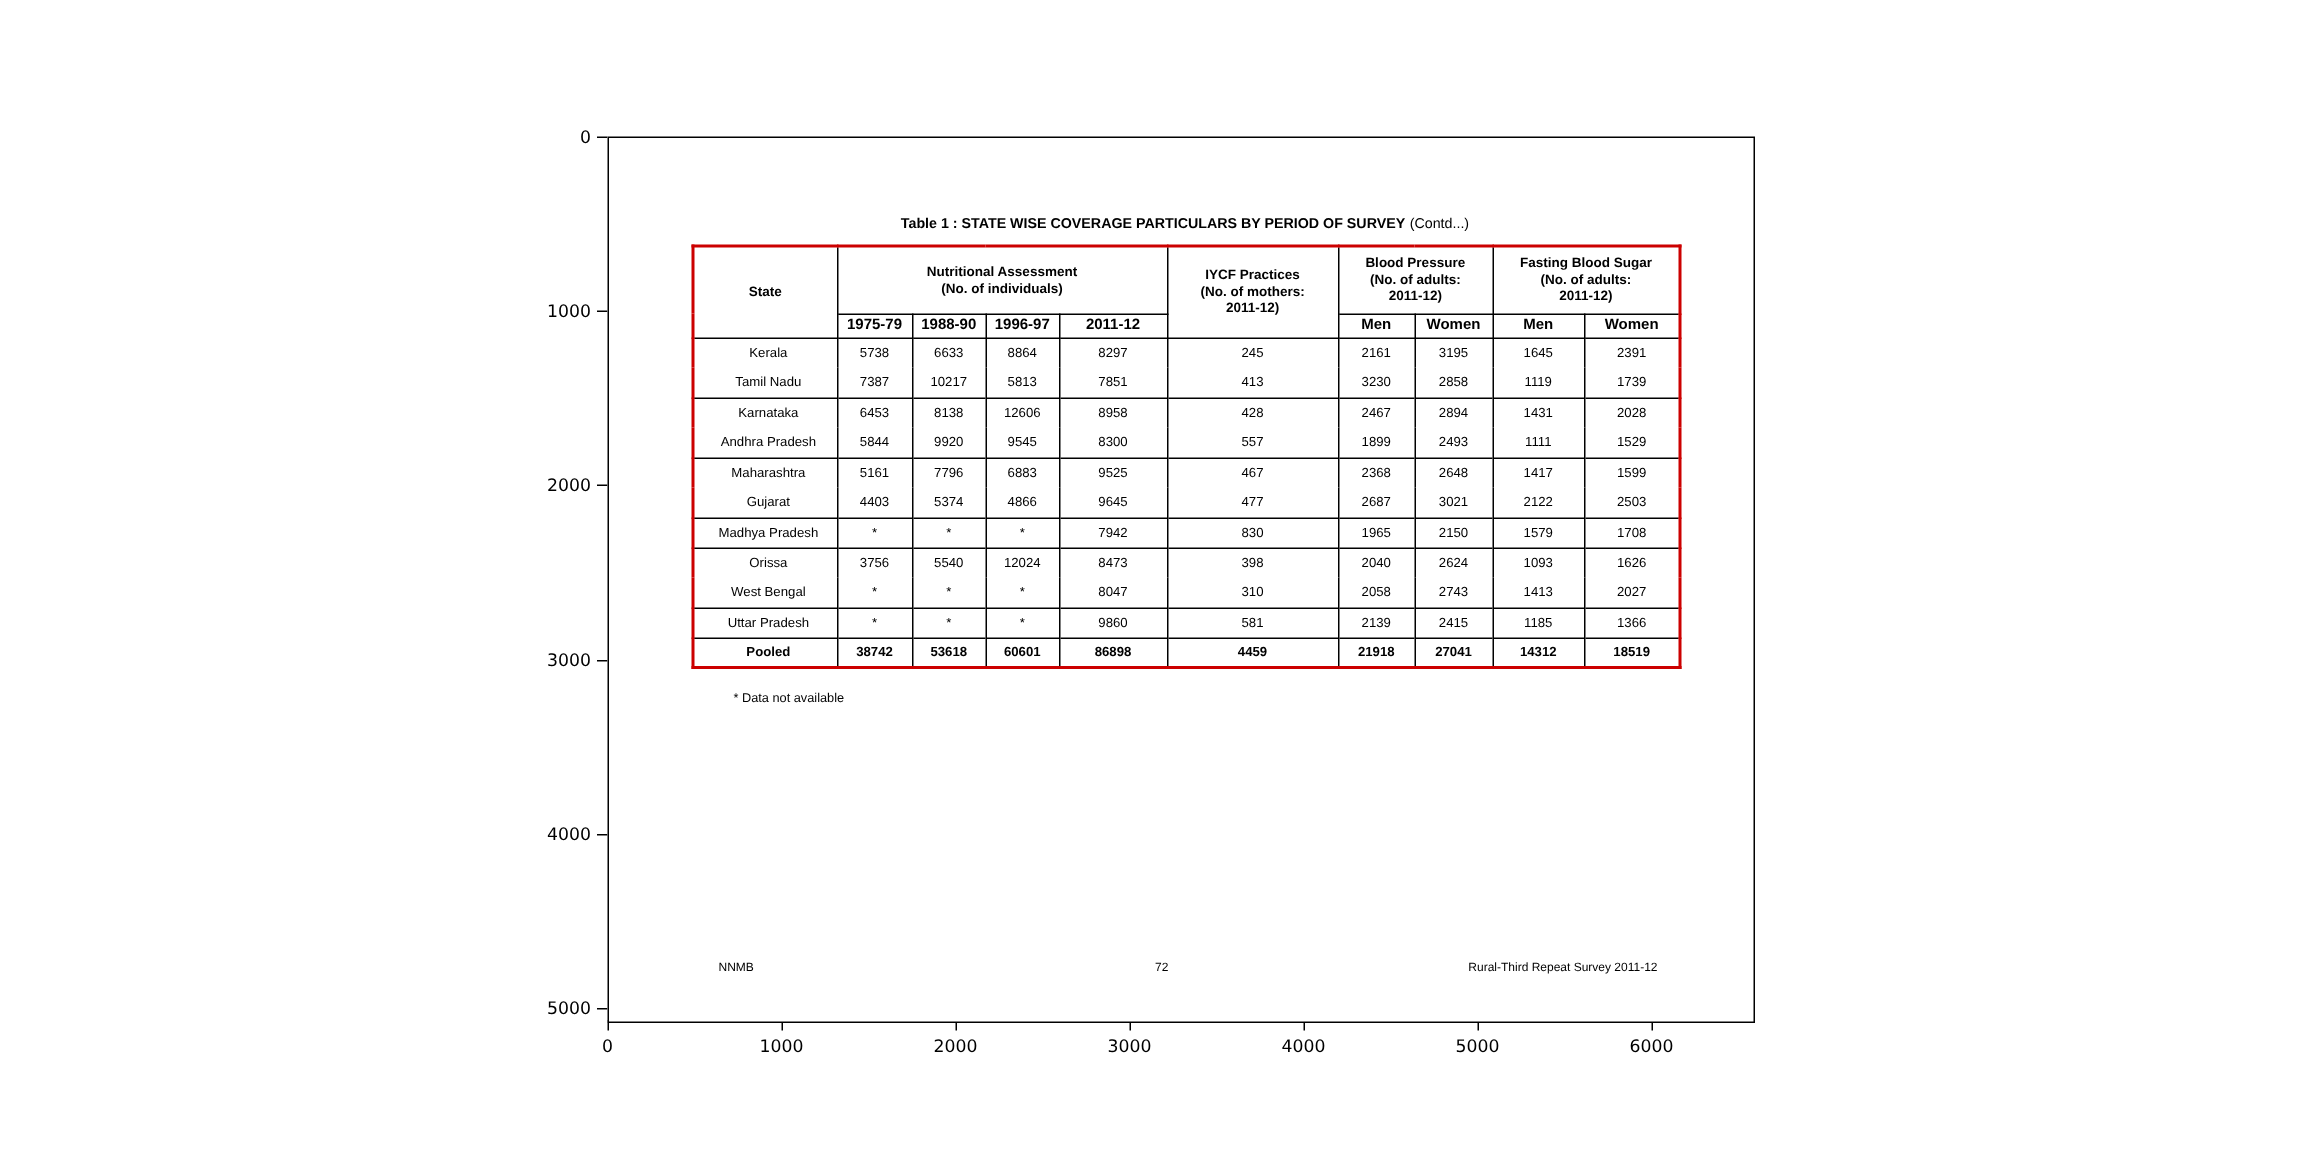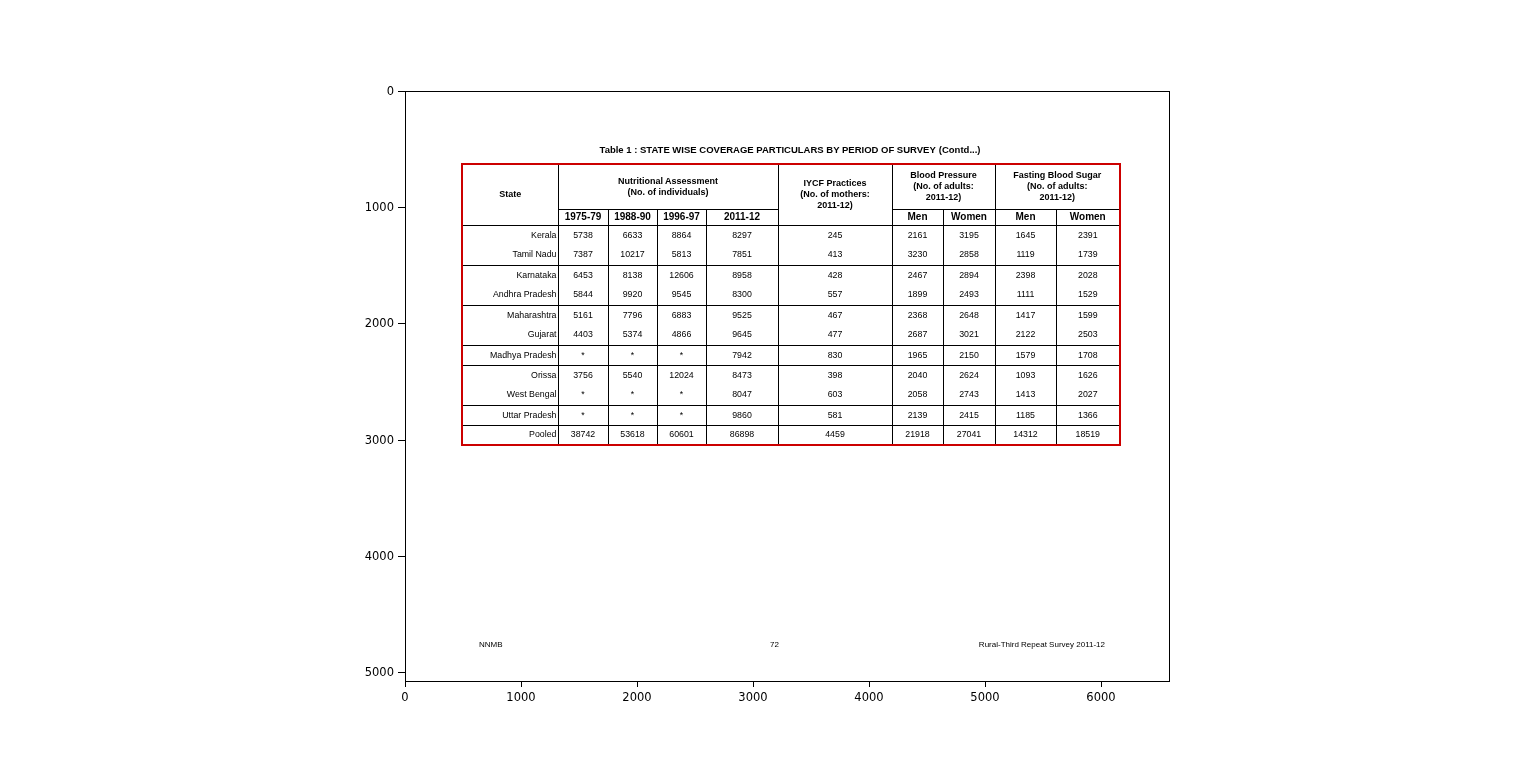--- a/index.html
+++ b/index.html
@@ -6,34 +6,34 @@
   body{width:1536px;height:767px;position:relative;background:#ffffff;overflow:hidden;
        font-family:"Liberation Sans",sans-serif;color:#000}
   
   .axes{position:absolute;left:405px;top:91px;width:763px;height:589px;border:1px solid #000;background:#fff}
   .tickmark{position:absolute;background:#000}
   .ylab{position:absolute;width:50px;text-align:right;font-family:"DejaVu Sans",sans-serif;font-size:11.5px;line-height:14px}
   .xlab{position:absolute;width:70px;text-align:center;font-family:"DejaVu Sans",sans-serif;font-size:11.5px;line-height:14px}
   
   .doc{position:absolute;left:55px;top:52px;width:658px}
   .doc-title{font-size:9.5px;font-weight:700;text-align:center;white-space:nowrap}
-  .doc-title .sfx{font-weight:700;margin-left:3px}
+  .doc-title .sfx{font-weight:400;margin-left:3px}
   table.cov{margin-top:8px;width:658px;border-collapse:collapse;table-layout:fixed;
             border:2px solid #cc0000;font-size:9px}
   .cov th,.cov td{border-left:1px solid #000;border-right:1px solid #000;text-align:center;
                   padding:0 1px;line-height:1.25;overflow:hidden}
   .cov thead th{border-bottom:1px solid #000;font-weight:700;vertical-align:middle}
   .cov tr.h1{height:45px}
   .cov tr.h2{height:16px}
   .cov tr.h2 th{font-size:10px}
   .cov tbody tr{height:20px}
   .cov tbody td{font-size:8.8px;vertical-align:middle}
-  .cov td.state{text-align:right;padding-left:5px}
+  .cov td.state{text-align:center;padding-left:5px}
   .cov tr.g td{border-top:1px solid #000}
-  .cov tr.pooled td{font-weight:400}
+  .cov tr.pooled td{font-weight:700}
   .fnote{margin-top:14px;margin-left:28px;font-size:8.5px}
   .pfoot{position:absolute;top:548px;font-size:8px;white-space:nowrap}
   .pfoot.l{left:73px}
   .pfoot.c{left:364px}
   .pfoot.r{right:64px}
 </style>
 </head>
 <body>
 
 <div>
@@ -149,21 +149,21 @@
           </tr>
           <tr class="g">
             <td class="state">Karnataka</td>
             <td>6453</td>
             <td>8138</td>
             <td>12606</td>
             <td>8958</td>
             <td>428</td>
             <td>2467</td>
             <td>2894</td>
-            <td>2398</td>
+            <td>1431</td>
             <td>2028</td>
           </tr>
           <tr>
             <td class="state">Andhra Pradesh</td>
             <td>5844</td>
             <td>9920</td>
             <td>9545</td>
             <td>8300</td>
             <td>557</td>
             <td>1899</td>
@@ -218,21 +218,21 @@
             <td>2624</td>
             <td>1093</td>
             <td>1626</td>
           </tr>
           <tr>
             <td class="state">West Bengal</td>
             <td>*</td>
             <td>*</td>
             <td>*</td>
             <td>8047</td>
-            <td>603</td>
+            <td>310</td>
             <td>2058</td>
             <td>2743</td>
             <td>1413</td>
             <td>2027</td>
           </tr>
           <tr class="g">
             <td class="state">Uttar Pradesh</td>
             <td>*</td>
             <td>*</td>
             <td>*</td>
@@ -251,20 +251,21 @@
             <td>86898</td>
             <td>4459</td>
             <td>21918</td>
             <td>27041</td>
             <td>14312</td>
             <td>18519</td>
           </tr>
         </tbody>
       </table>
 
+      <div class="fnote">* Data not available</div>
     </div>
 
     <div class="pfoot l">NNMB</div>
     <div class="pfoot c">72</div>
     <div class="pfoot r">Rural-Third Repeat Survey 2011-12</div>
   </div>
 
 </div>
 
 </body></html>

